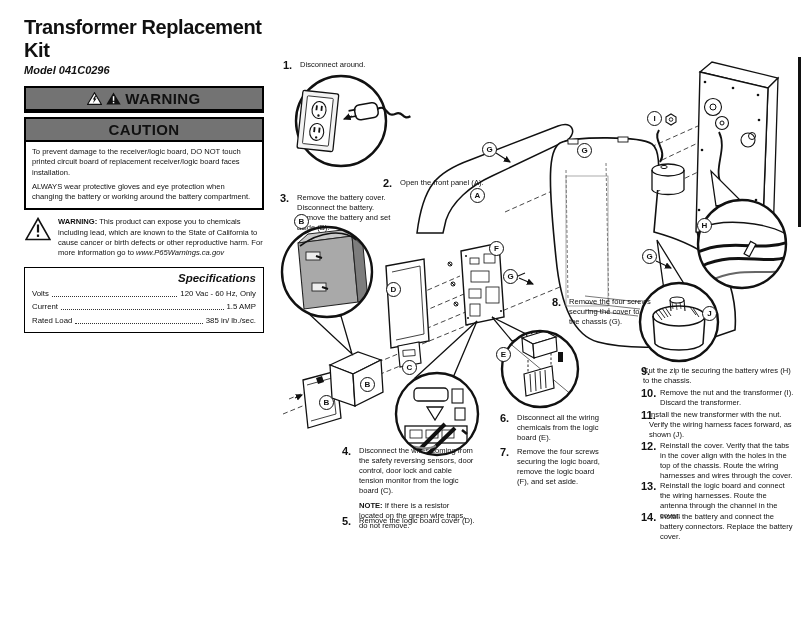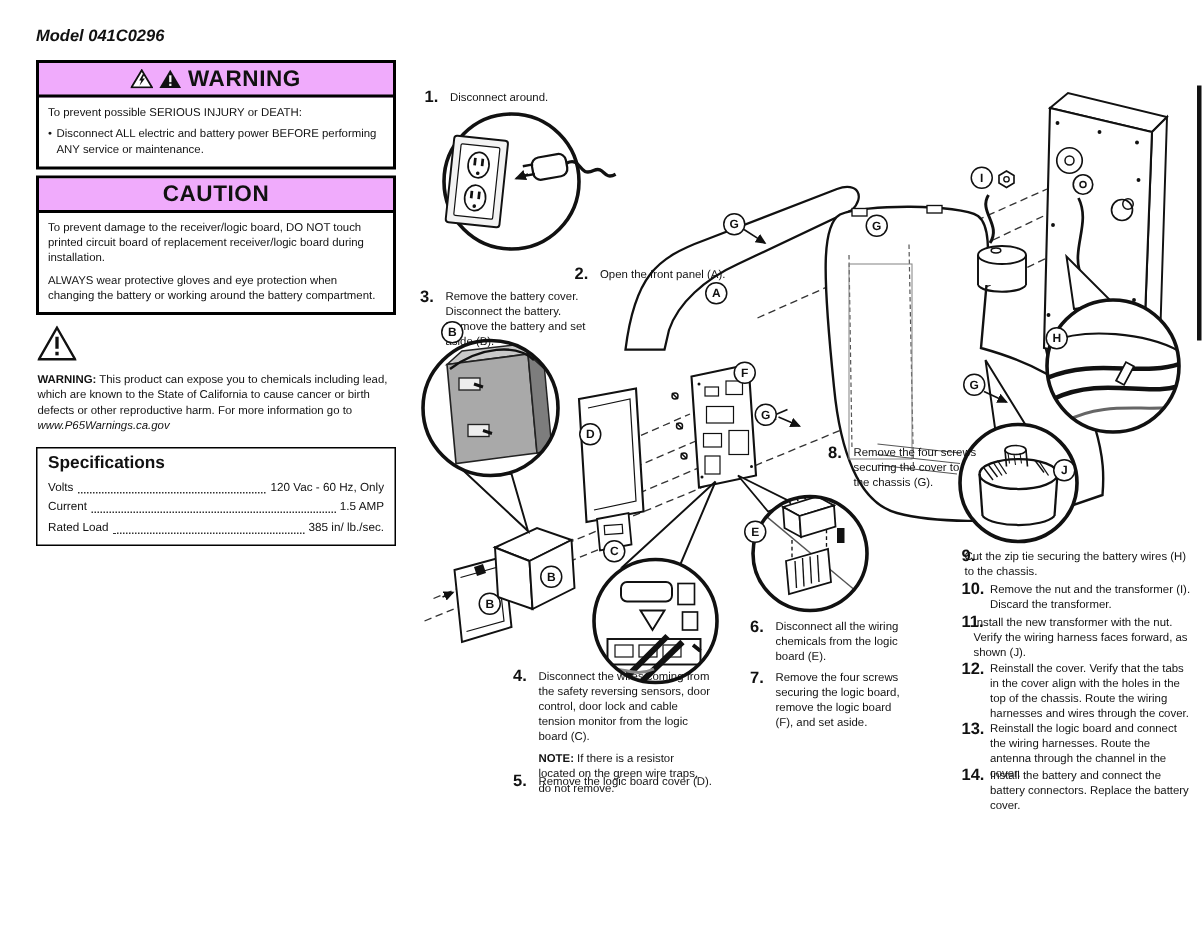--- a/index.html
+++ b/index.html
@@ -4,34 +4,34 @@
 <style>
   html,body { margin:0; padding:0; background:#fff; }
   .page { position:relative; width:802px; height:620px; background:#ffffff;
           font-family:"Liberation Sans", sans-serif; color:#111; overflow:hidden; }
 
   
   .left-col { position:absolute; left:24px; top:16px; width:240px; }
   .title { font-size:20px; font-weight:bold; margin:0; letter-spacing:-0.4px; }
   .model { font-size:11px; font-style:italic; font-weight:bold; margin:2px 0 10px; }
   .box { border:2px solid #000; margin-bottom:4px; background:#fff; }
-  .box-head { background:#f0abfc; border-bottom:2px solid #000; 
+  .box-head { background:#737373; border-bottom:2px solid #000; 
               font-weight:bold; font-size:15px; padding:2px 0; display:flex;
               justify-content:center; align-items:center; gap:4px; letter-spacing:.4px; }
   .box-body { padding:5px 6px 6px; font-size:7.6px; line-height:1.35; }
   .box-body p { margin:0 0 4px; }
   .box-body p:last-child { margin-bottom:0; }
   .bullet { display:flex; gap:3px; }
   .p65 { display:flex; gap:7px; margin:7px 0 9px; align-items:flex-start;
-         font-size:7.6px; line-height:1.35; padding:0 1px;flex-direction:column; }
+         font-size:7.6px; line-height:1.35; padding:0 1px; }
   .p65-text b { font-weight:bold; }
   .p65-link { font-style:italic; }
   .spec-box { border:1.6px solid #000; padding:3px 7px 7px; }
-  .spec-title { text-align:left; font-weight:bold; font-size:11.5px; margin:1px 0 4px; }
-  .spec-row { display:flex; align-items:flex-end; font-size:7.8px; margin-top:4.5px; }
+  .spec-title { text-align:right; font-weight:bold; font-style:italic; font-size:11.5px; margin:1px 0 4px; }
+  .spec-row { display:flex; align-items:center; font-size:7.8px; margin-top:4.5px; }
   .leader { flex:1; border-bottom:1.6px dotted #333; margin:0 3px; height:6px; }
 
   
   .step { position:absolute; font-size:7.6px; line-height:1.32; }
   .step .num { position:absolute; left:0; top:-2px; font-weight:bold; font-size:11px; }
   .step .txt { display:block; margin-left:17px; }
   .step .note { display:block; margin:5px 0 0 17px; }
   .step .note b { font-weight:bold; }
 
   
@@ -39,50 +39,44 @@
   .callout { position:absolute; width:13px; height:13px; border:1.3px solid #111;
              border-radius:50%; background:#fff; font-size:8px; font-weight:bold;
              display:flex; align-items:center; justify-content:center; z-index:5; }
 </style>
 </head>
 <body>
 
 <div class="page">
 
   <div class="left-col">
+    <h1 class="title">Transformer Replacement Kit</h1>
     <div class="model">Model 041C0296</div>
 
     <div class="box">
       <div class="box-head">
         <svg width="15" height="13" viewBox="0 0 15 13">
           <path d="M7.5,0.8 L14.4,12.3 L0.6,12.3 Z" fill="#fff" stroke="#111" stroke-width="1.2"></path>
           <polygon points="8.2,3.4 5.8,7.6 7.2,7.6 6,11.2 9.6,6.4 7.9,6.4 9.5,3.4" fill="#111"></polygon>
         </svg>
         <svg width="15" height="13" viewBox="0 0 15 13">
           <path d="M7.5,0.5 L14.7,12.6 L0.3,12.6 Z" fill="#111"></path>
           <rect x="6.8" y="4.2" width="1.5" height="4.6" fill="#fff"></rect>
           <rect x="6.8" y="9.8" width="1.5" height="1.5" fill="#fff"></rect>
         </svg>
         <span>WARNING</span>
       </div>
-      <div class="box-body">
-        <p>To prevent possible SERIOUS INJURY or DEATH:</p>
-        <p class="bullet">
-          <span>•</span>
-          <span>Disconnect ALL electric and battery power BEFORE performing ANY service or maintenance.</span>
-        </p>
-      </div>
     </div>
 
     <div class="box">
       <div class="box-head">
         <span>CAUTION</span>
       </div>
       <div class="box-body">
-        <p>To prevent damage to the receiver/logic board, DO NOT touch printed circuit board of replacement receiver/logic board during installation.</p>
+        <p>To prevent damage to the receiver/logic board, DO NOT touch printed circuit board of replacement receiver/logic board faces installation.</p>
         <p>ALWAYS wear protective gloves and eye protection when changing the battery or working around the battery compartment.</p>
       </div>
     </div>
 
     <div class="p65">
       <svg width="26" height="24" viewBox="0 0 26 24" style="flex:none">
         <path d="M13,1.5 L25,22.5 L1,22.5 Z" fill="#fff" stroke="#111" stroke-width="1.6"></path>
         <rect x="11.9" y="7.5" width="2.2" height="8" fill="#111"></rect>
         <rect x="11.9" y="17.5" width="2.2" height="2.4" fill="#111"></rect>
       </svg>

